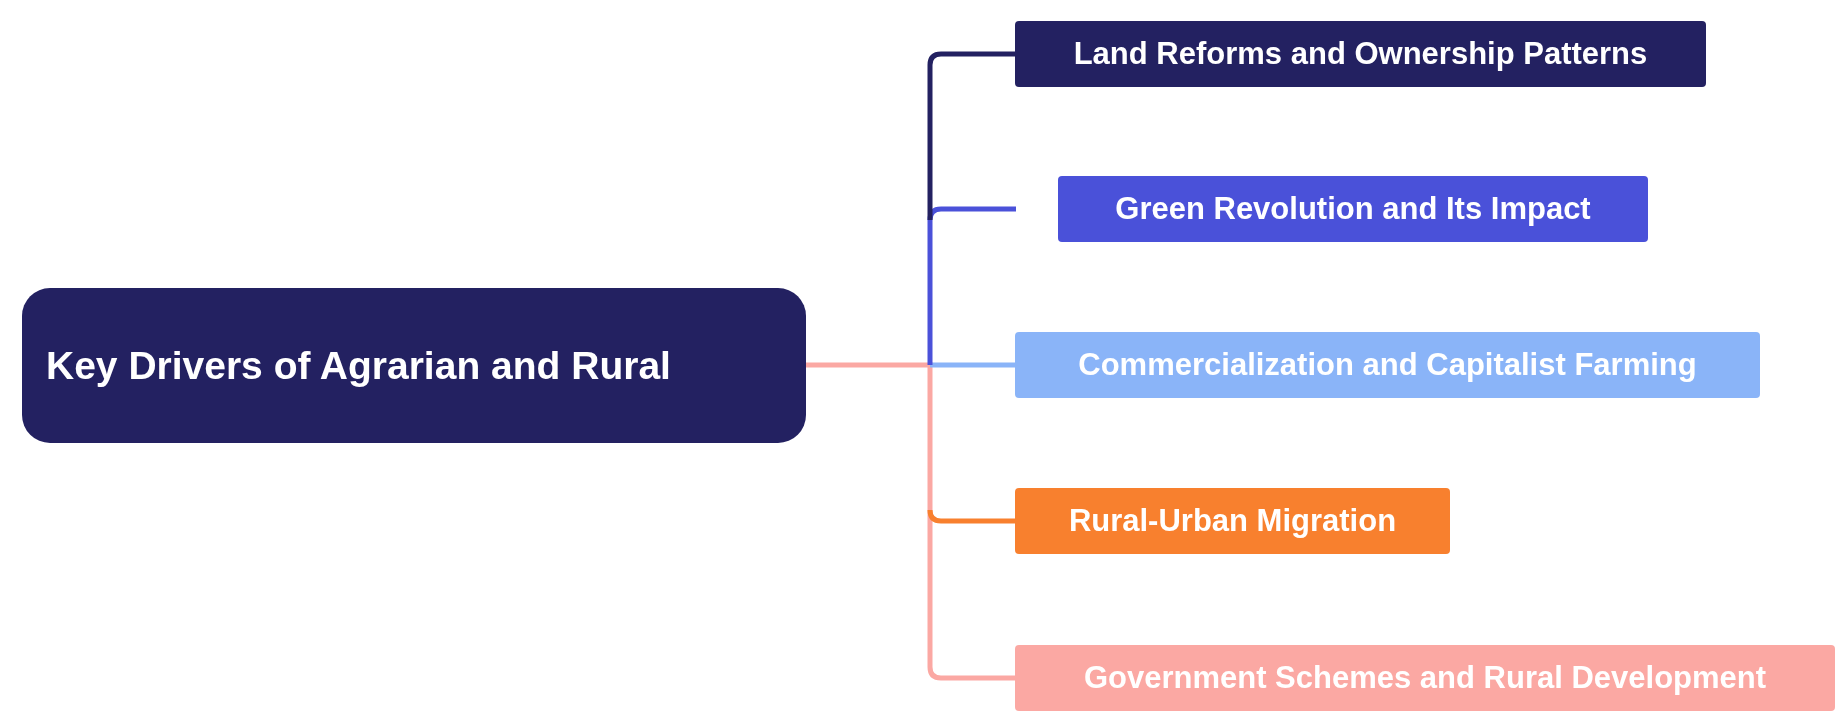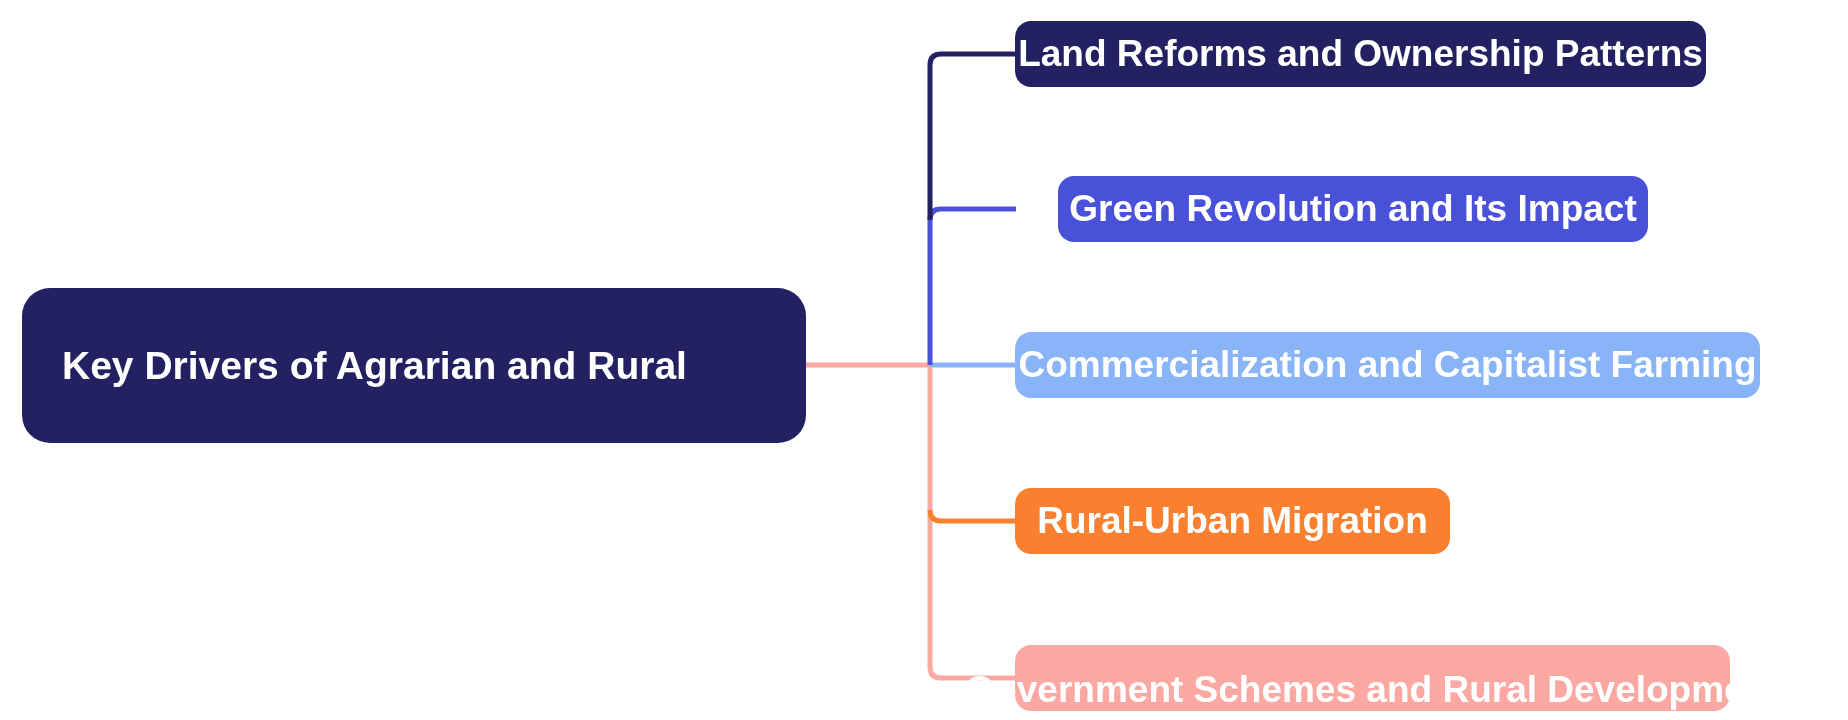--- a/index.html
+++ b/index.html
@@ -9,32 +9,32 @@
   }
   .canvas{position:relative;width:1848px;height:720px;background:#ffffff;}
   svg.connectors{position:absolute;left:0;top:0;width:1848px;height:720px;}
   svg.connectors path{fill:none;stroke-width:5;}
   .node{
     position:absolute;display:flex;align-items:center;
     color:#ffffff;font-weight:700;box-sizing:border-box;
   }
   .root-node{
     left:22px;top:288px;width:784px;height:155px;
-    border-radius:28px;font-size:39px;line-height:64px;padding:0 40px;
+    border-radius:28px;font-size:39px;line-height:64px;padding:0 24px;
   }
   .root-node .line{display:block;white-space:nowrap;}
   .child-node{
-    left:1015px;height:66px;border-radius:16px;
-    font-size:37px;justify-content:center;white-space:nowrap;padding:0 20px;
+    left:1015px;height:66px;border-radius:4px;
+    font-size:31px;justify-content:center;white-space:nowrap;padding:0 20px;
   }
   .child-1{top:21px;width:691px;}
   .child-2{top:176px;width:590px;margin-left:43px;}
   .child-3{top:332px;width:745px;}
   .child-4{top:488px;width:435px;}
-  .child-5{top:645px;width:715px;align-items:flex-end;}
+  .child-5{top:645px;width:820px;}
 </style>
 </head>
 <body>
 
 <div class="canvas">
 
   <svg class="connectors" viewBox="0 0 1848 720" xmlns="http://www.w3.org/2000/svg">
     <path d="M806,365 L930,365 L930,667 Q930,678 941,678 L1016,678" stroke="#fba8a3"></path>
     <path d="M930,510 Q930,521 941,521 L1016,521" stroke="#f8802e"></path>
     <path d="M930,365 L1016,365" stroke="#8ab4f8"></path>

